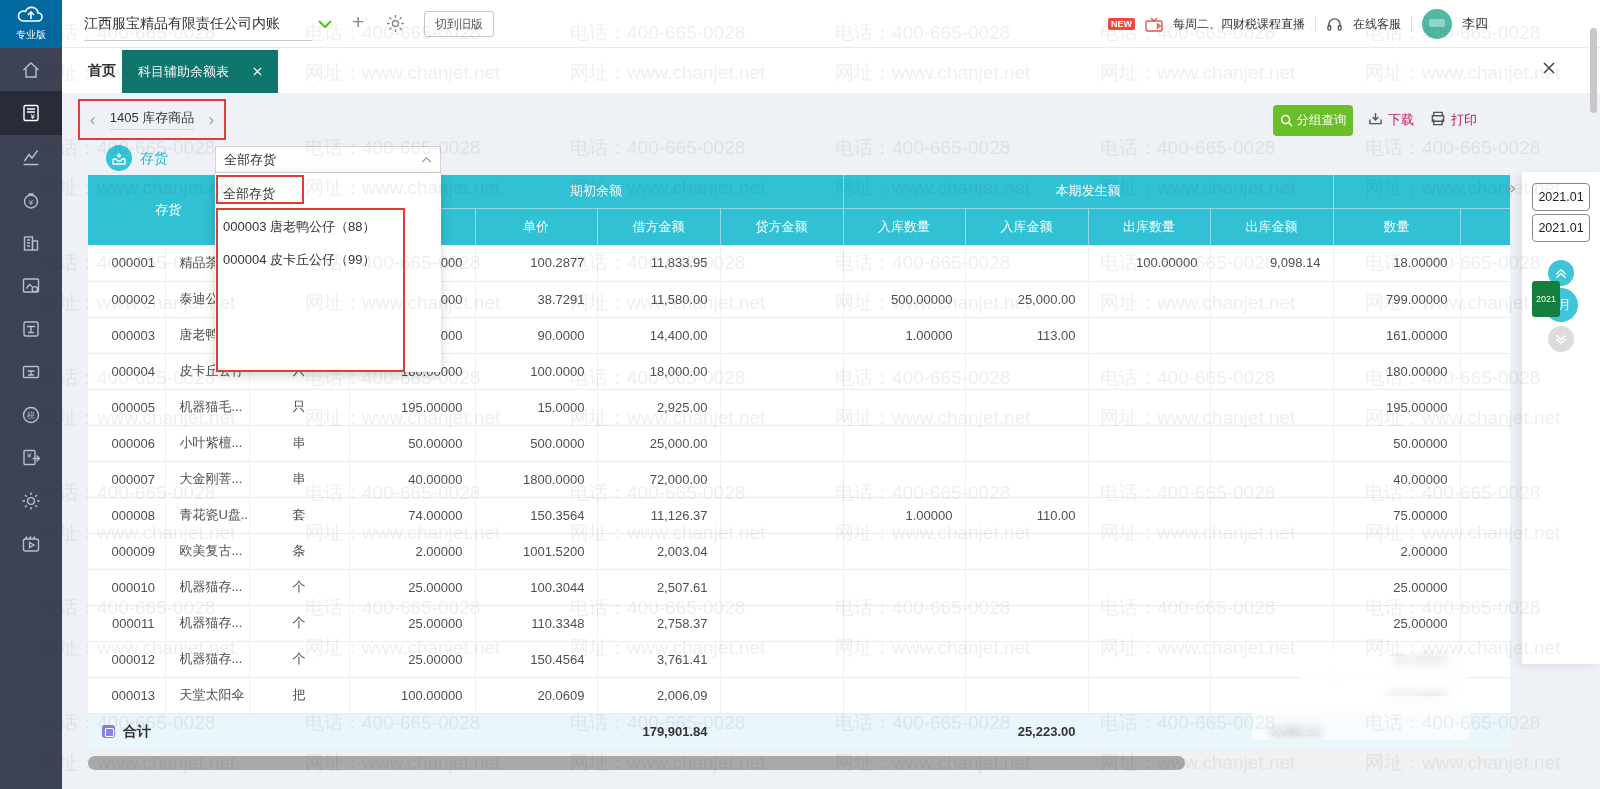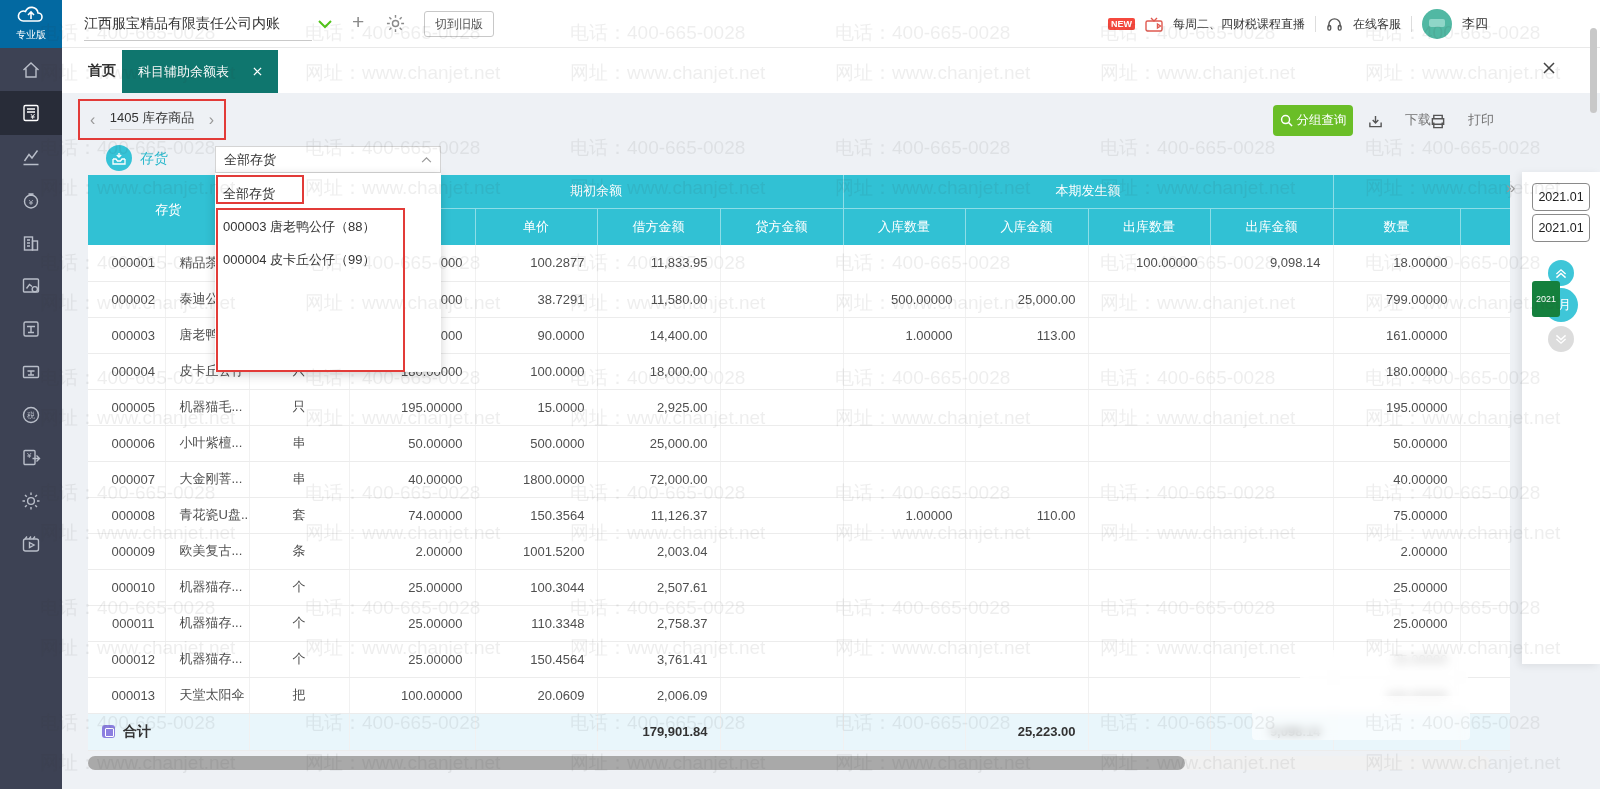--- a/index.html
+++ b/index.html
@@ -42,21 +42,21 @@
     font-size:13px; display:flex; align-items:center; gap:24px; padding:0 16px; cursor:pointer; }
   #tabrow .closex { position:absolute; right:44px; top:13px; font-size:17px; color:#444; cursor:pointer; line-height:18px; }
 
   
   #nav-switch { position:absolute; left:80px; top:101px; width:144px; height:37px; display:flex;
     align-items:center; justify-content:space-between; padding:0 10px; z-index:12; }
   #nav-switch .arrow { color:#999; font-size:16px; cursor:pointer; }
   #nav-label { font-size:13px; color:#333; border-bottom:1px solid #d5d5d5; padding-bottom:2px; }
   #btn-group { position:absolute; left:1273px; top:105px; width:80px; height:31px; background:#6abe27;
     border-radius:4px; color:#fff; font-size:12.5px; display:flex; align-items:center; justify-content:center; gap:4px; cursor:pointer; z-index:12; }
-  .tool-link { position:absolute; top:111px; display:flex; align-items:flex-end; gap:22px; font-size:13px; color:#737373; cursor:pointer; z-index:12; }
+  .tool-link { position:absolute; top:111px; display:flex; align-items:flex-start; gap:5px; font-size:13px; color:#be185d; cursor:pointer; z-index:12; }
   #btn-download { left:1368px; } #btn-print { left:1430px; }
   .tool-link svg { stroke:#555; fill:none; stroke-width:1.5; }
 
   
   #filter-ico { position:absolute; left:106px; top:145px; width:26px; height:26px; border-radius:50%;
     background:#35c3d7; display:flex; align-items:center; justify-content:center; z-index:12; }
   #filter-label { position:absolute; left:140px; top:150px; font-size:14px; color:#2bb8cc; z-index:12; }
 
   
   #grid { position:absolute; left:88px; top:175px; width:1422px; background:#fff; z-index:10;

